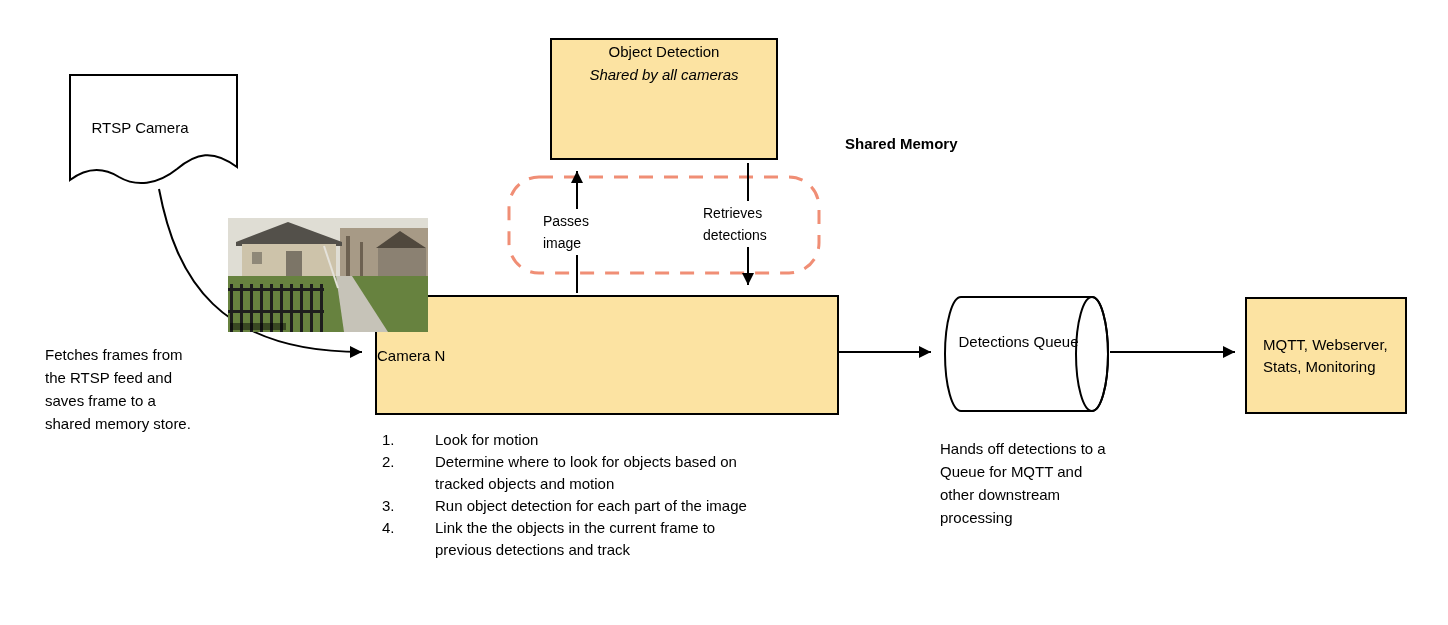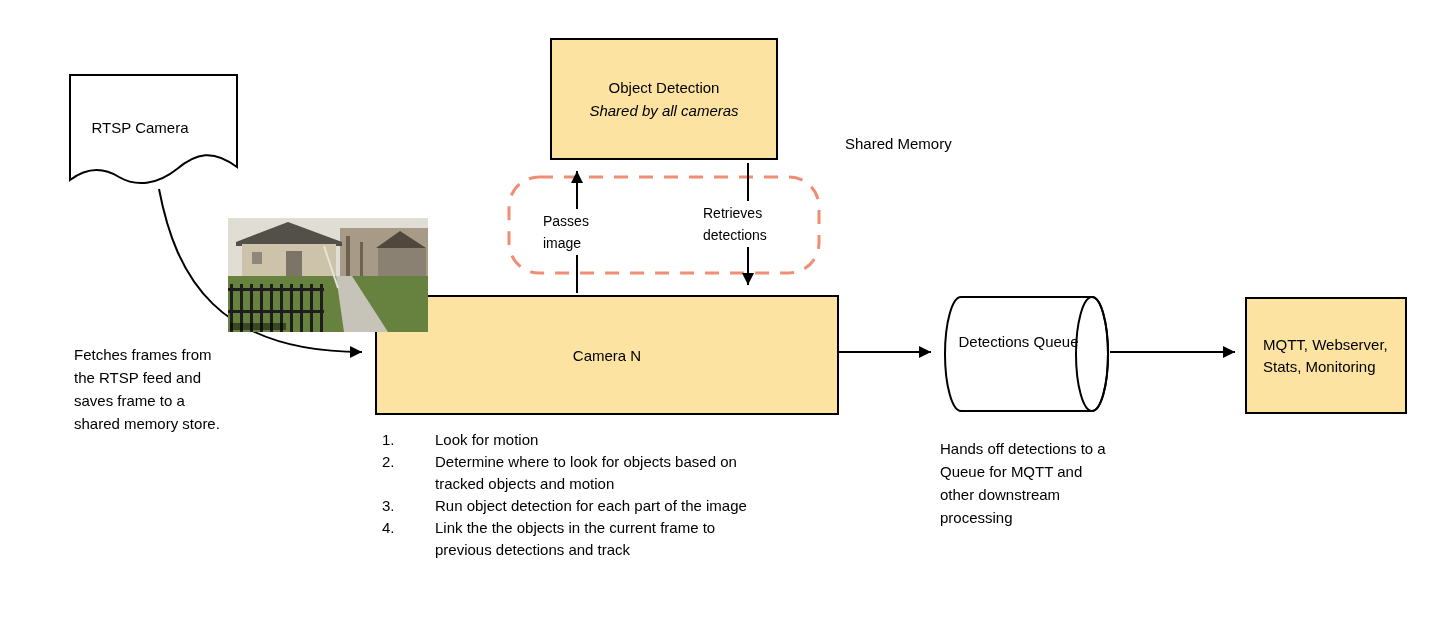--- a/index.html
+++ b/index.html
@@ -5,33 +5,33 @@
   html,body { margin:0; padding:0; background:#fff; }
   .canvas {
     position:relative; width:1448px; height:625px; background:#ffffff;
     font-family:"Liberation Sans", sans-serif; color:#000; overflow:hidden;
     --node-fill:#FCE3A2; --node-border:#000000; --dash-color:#F08E75;
   }
   svg.layer { position:absolute; left:0; top:0; z-index:1; }
   .node {
     position:absolute; z-index:2; box-sizing:border-box;
     background:var(--node-fill); border:2px solid var(--node-border);
-    display:flex; align-items:center; justify-content:center;
+    display:flex; align-items:center; 
     font-size:15px; text-align:center; line-height:23px;
   }
   #object-detection { left:550px; top:38px; width:228px; height:122px; flex-direction:column; }
   #object-detection .subtitle { font-style:italic; }
   #camera-n { left:375px; top:295px; width:464px; height:120px; }
   #outputs { left:1245px; top:297px; width:162px; height:117px; justify-content:flex-start; text-align:left; padding-left:16px; line-height:22px; }
   .label { position:absolute; z-index:2; font-size:15px; }
   #rtsp-label { left:70px; top:119px; width:140px; text-align:center; }
   #queue-label { left:945px; top:331px; width:147px; text-align:center; line-height:21px; }
-  #fetch-note { left:45px; top:343px; width:160px; line-height:23px;margin-left:29px; }
+  #fetch-note { left:45px; top:343px; width:160px; line-height:23px; }
   #shared-memory-note { left:845px; top:133px; width:200px; line-height:22px; }
-  #shared-memory-note .smt { font-weight:normal; }
+  #shared-memory-note .smt { font-weight:bold; }
   #handoff-note { left:940px; top:437px; width:172px; line-height:23px; }
   .edge-label { position:absolute; z-index:2; font-size:14px; line-height:22px; background:#fff; padding:1px 3px; }
   #passes-label { left:540px; top:209px; width:56px; }
   #retrieves-label { left:700px; top:201px; width:80px; }
   #steps { position:absolute; left:382px; top:429px; z-index:2; font-size:15px; line-height:22px; }
   .step { display:flex; }
   .step-num { flex:0 0 53px; }
   .step-text { width:322px; }
   #snapshot { position:absolute; left:228px; top:218px; z-index:3; }
 </style>

